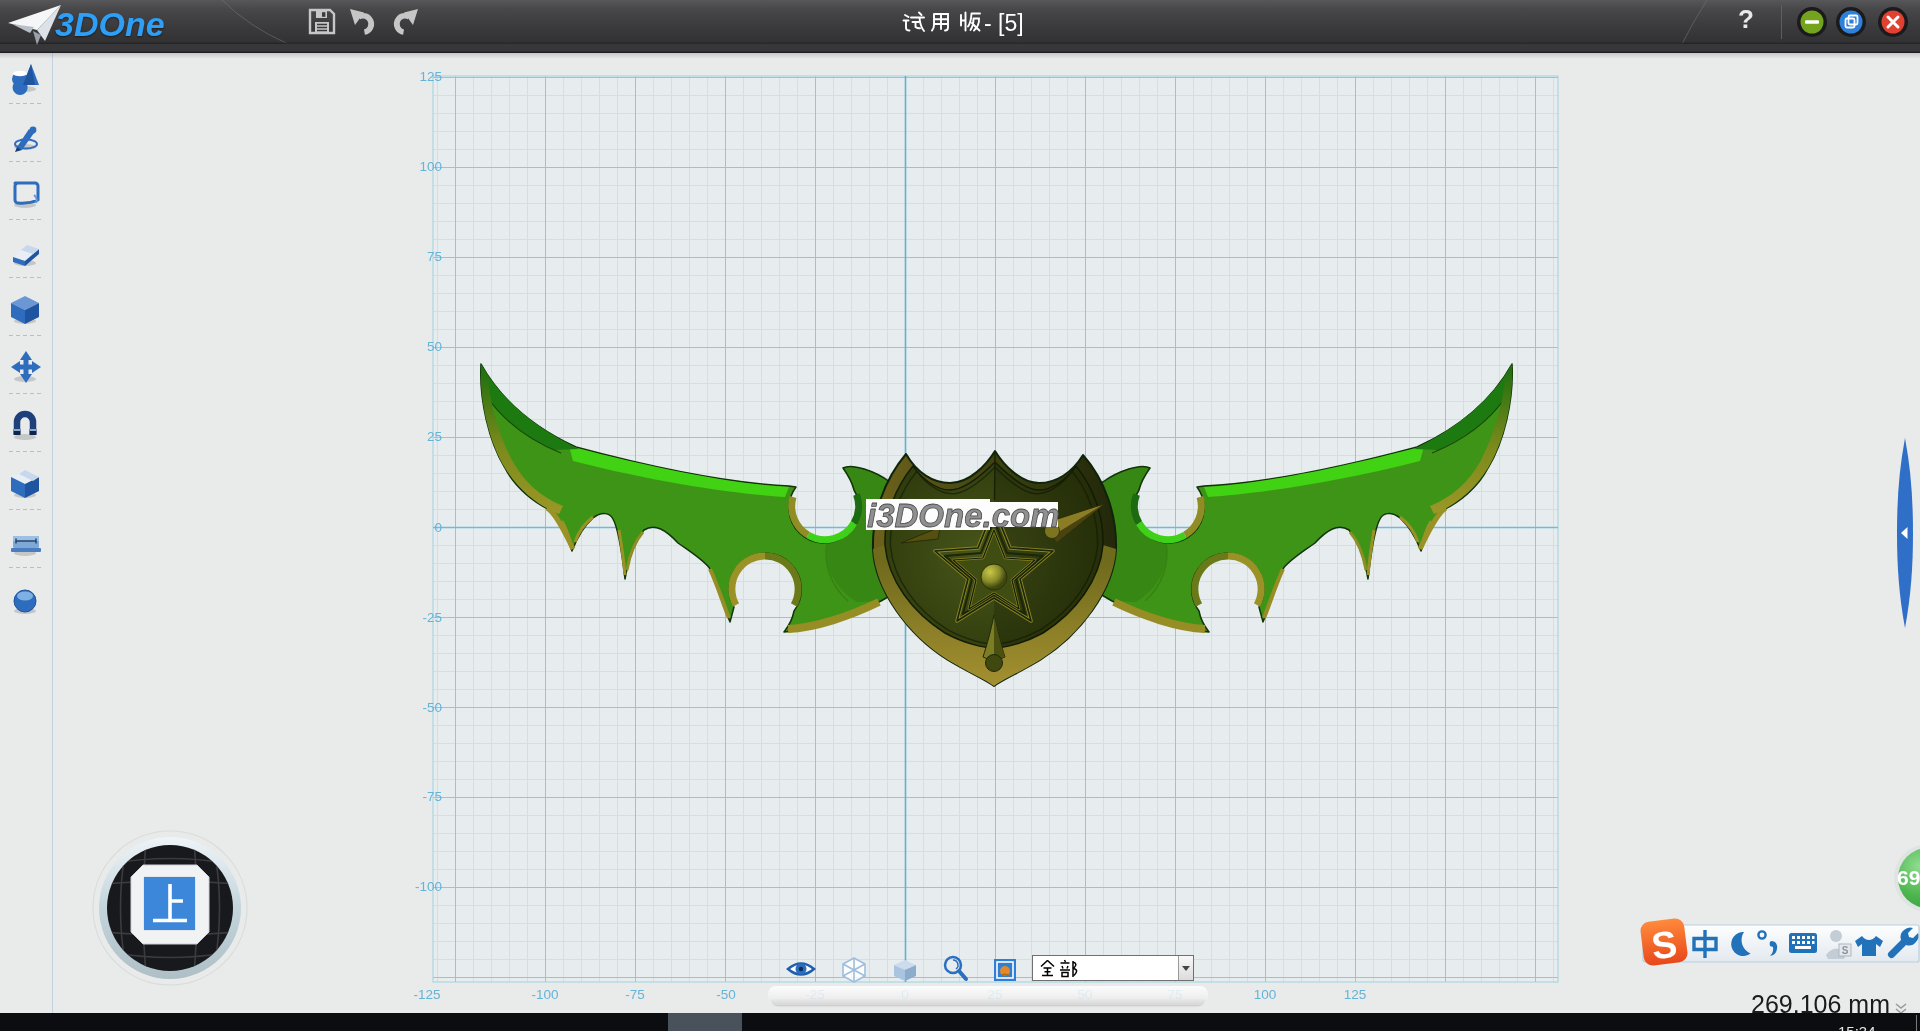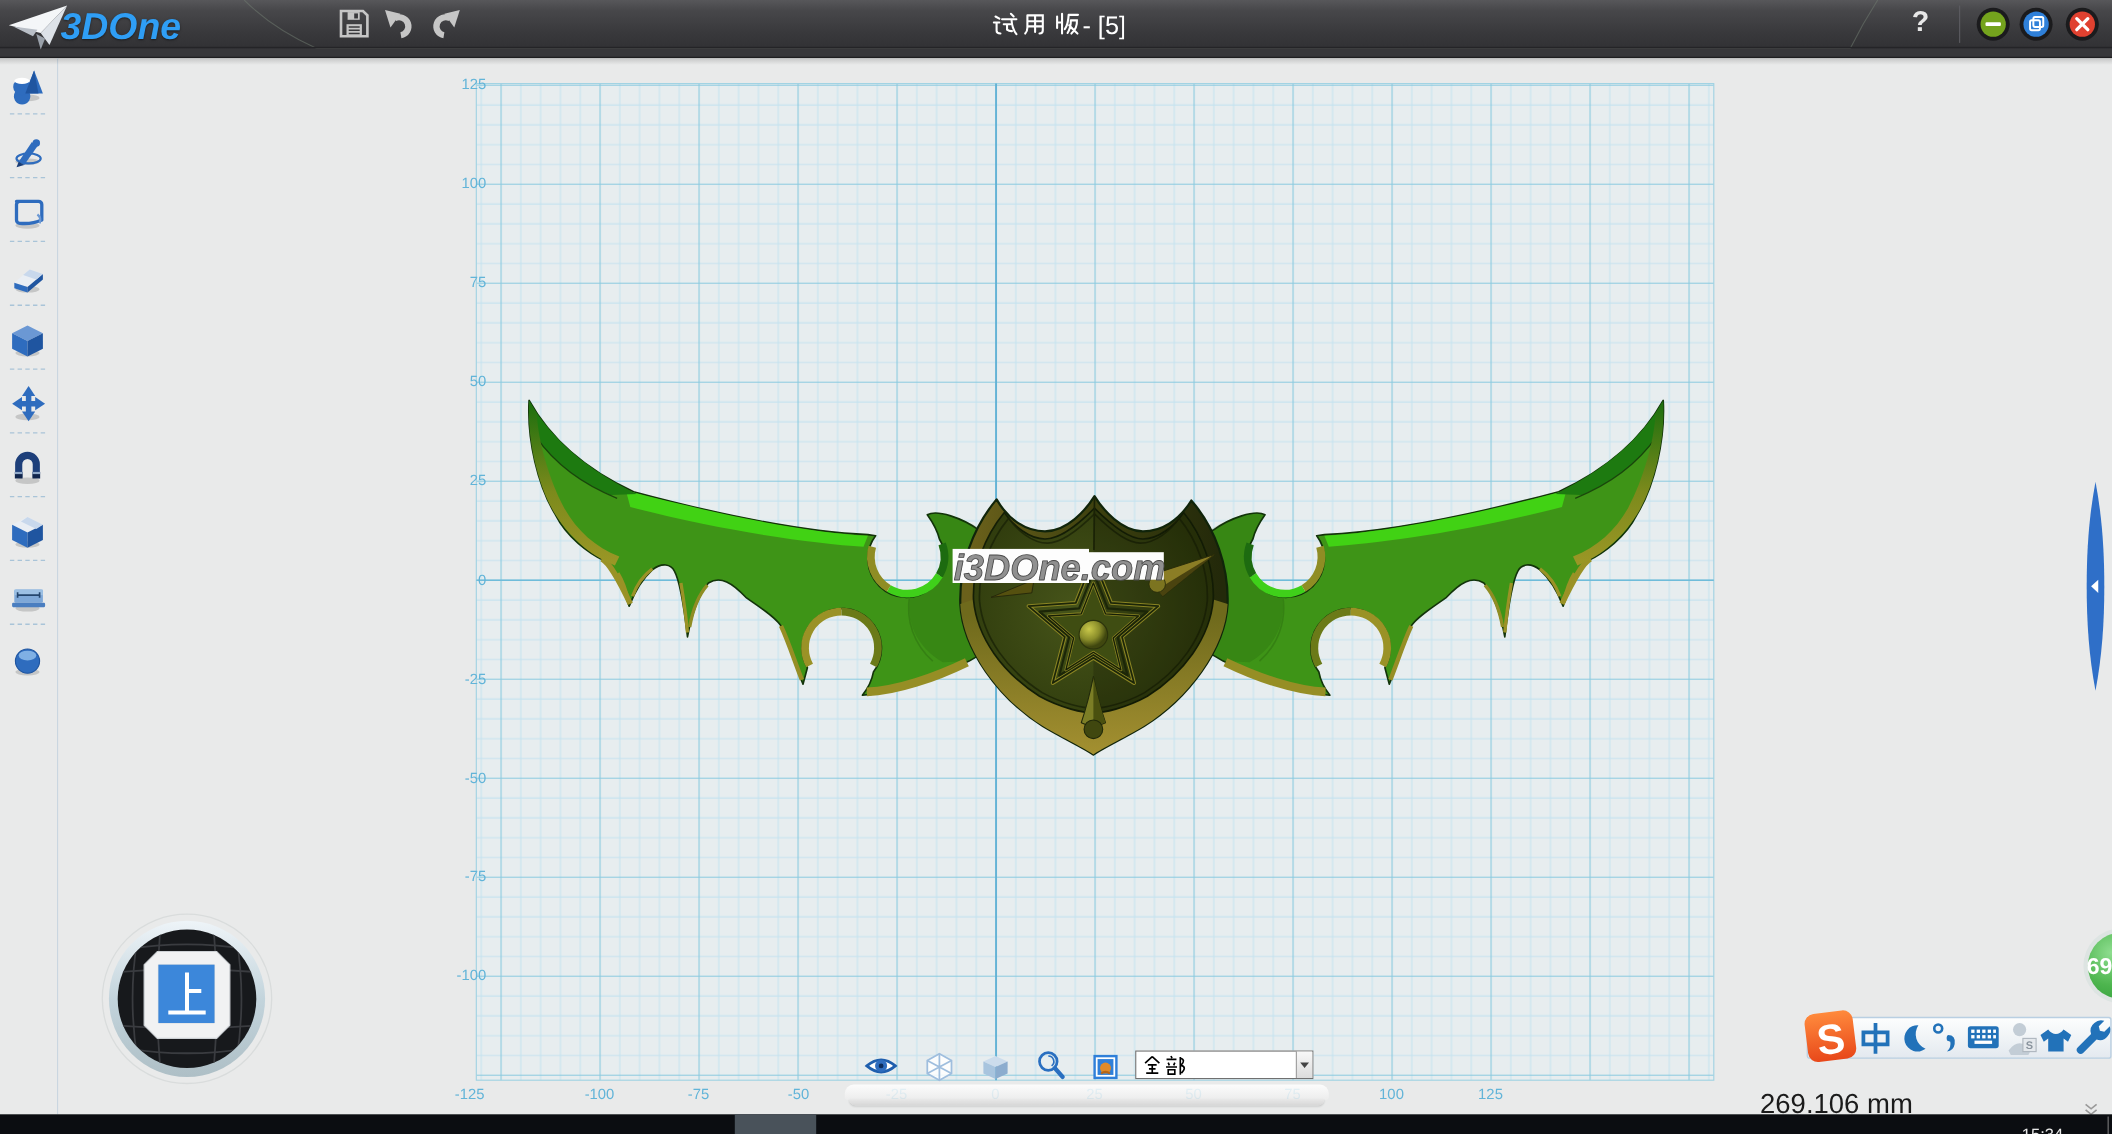--- a/index.html
+++ b/index.html
@@ -497,21 +497,21 @@
         <stop offset="0" stop-color="#8edd8f"></stop>
         <stop offset="0.55" stop-color="#4db54e"></stop>
         <stop offset="1" stop-color="#2f9b38"></stop>
       </radialGradient>
     </defs>
     <circle cx="45" cy="40" r="34" fill="#dde4e2"></circle>
     <circle cx="45" cy="40" r="30" fill="url(#bub)"></circle>
     <text x="14" y="47" font-family="Liberation Sans,sans-serif" font-size="21" font-weight="bold" fill="#ffffff">69</text>
   </svg>
 
-  <div class="abs" style="left:1600px;top:990px;width:290px;font-size:25px;color:#1b1b1b;">269.106&nbsp;mm</div>
+  <div class="abs" style="left:1600px;top:990px;width:290px;text-align:right;font-size:25px;color:#1b1b1b;">269.106&nbsp;mm</div>
   <svg class="abs" style="left:1893px;top:1000px" width="16" height="16" viewBox="0 0 16 16">
     <path d="M3,4 L8,8 L13,4" fill="none" stroke="#999" stroke-width="1.5"></path>
     <path d="M3,9 L8,13 L13,9" fill="none" stroke="#999" stroke-width="1.5"></path>
   </svg>
 
   <div class="abs" style="left:0;top:1013px;width:1920px;height:18px;background:#0b0d11;"></div>
   <div class="abs" style="left:668px;top:1013px;width:74px;height:18px;background:#49525a;"></div>
   <div class="abs" style="left:1838px;top:1023px;color:#e8e8e8;font-size:15px;">15:34</div>
   <div class="abs" style="left:1916px;top:1015px;width:1px;height:16px;background:#7a7a7a;"></div>
 

